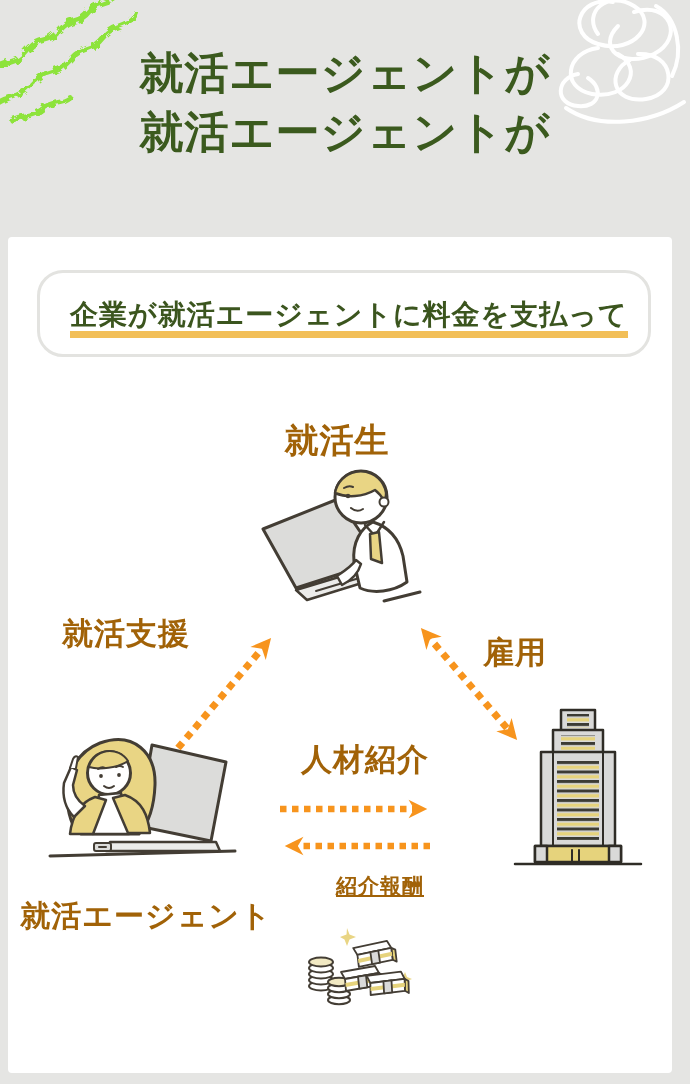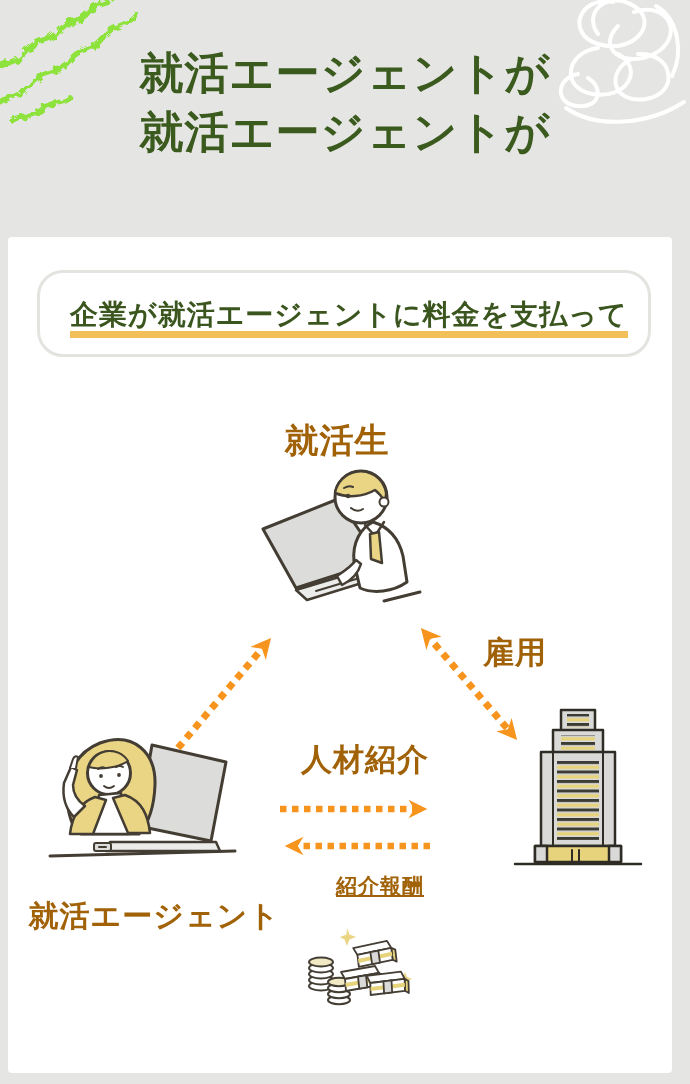--- a/index.html
+++ b/index.html
@@ -39,21 +39,21 @@
   
   .lbl{
     position:absolute;font-weight:900;color:#a16207;
     text-align:center;letter-spacing:1px;white-space:nowrap;
   }
   .lbl-student{left:229px;top:181px;width:200px;font-size:34px;}
   .lbl-support{left:54px;top:372px;font-size:31px;text-align:left;line-height:1.55;}
   .lbl-employment{left:407px;top:395px;width:200px;font-size:31px;}
   .lbl-referral{left:257px;top:502px;width:200px;font-size:31px;}
   .lbl-reward{left:272px;top:635px;width:200px;font-size:21px;text-decoration:underline;}
-  .lbl-agent{left:4px;top:659px;width:268px;font-size:30px;text-align:right;}
+  .lbl-agent{left:4px;top:659px;width:268px;font-size:30px;}
   .lbl-company{left:477px;top:656px;width:200px;font-size:33px;}
   
   .illo{position:absolute;pointer-events:none;}
   .illo-student{left:250px;top:224px;}
   .illo-agent{left:40px;top:492px;}
   .illo-building{left:505px;top:467px;}
   .illo-money{left:297px;top:687px;}
   
   .arrows{position:absolute;left:0;top:0;pointer-events:none;}
 </style>
@@ -98,20 +98,21 @@
 
   <div class="card">
 
     <div class="callout">
       <div><span class="ln">企業が就活エージェントに料金を支払って</span></div>
     </div>
 
     <div class="lbl lbl-student">就活生</div>
 
     <div class="lbl lbl-support">
+      <div>就活支援</div>
     </div>
 
     <div class="lbl lbl-employment">雇用</div>
     <div class="lbl lbl-referral">人材紹介</div>
     <div class="lbl lbl-reward">紹介報酬</div>
     <div class="lbl lbl-agent">就活エージェント</div>
 
     <svg class="illo illo-student" width="165" height="152" viewBox="0 0 165 152">
       <g stroke="#433d34" stroke-width="3" stroke-linejoin="round" stroke-linecap="round">
         <line x1="126" y1="140" x2="162" y2="131"></line>

